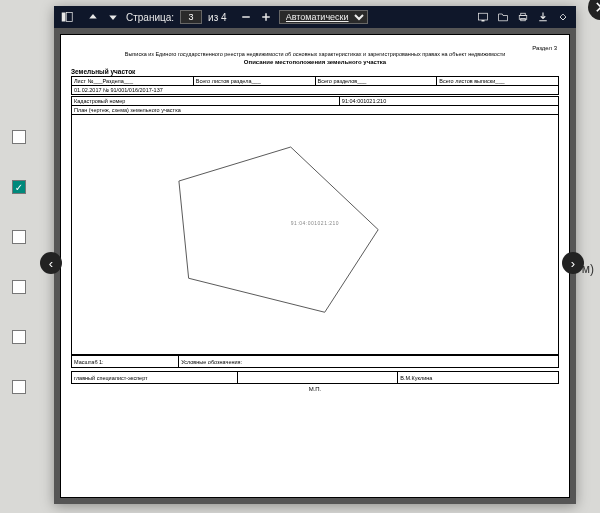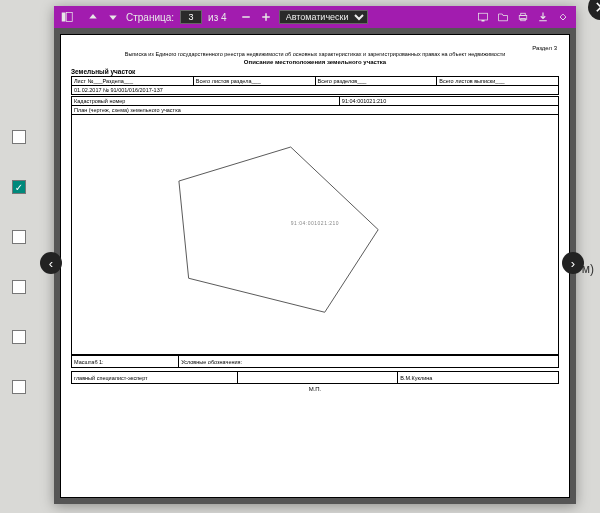--- a/index.html
+++ b/index.html
@@ -55,34 +55,34 @@
     font-size: 13px; cursor: pointer; z-index: 5;
   }
   .nav-left { left: 40px; top: 252px; }
   .nav-right { left: 562px; top: 252px; }
   
   .pdf-viewer {
     flex:1; display:flex; flex-direction:column;
     background:#404040;
   }
   .pdf-toolbar {
-    height: 22px; background:#a21caf;
+    height: 22px; background:#0f172a;
     display:flex; align-items:center; gap:6px;
     padding: 0 6px; color:#e8e8e8; font-size:10px;
   }
   .tb-icon { width:14px; height:14px; display:flex;align-items:center;justify-content:center; cursor:pointer; }
   .tb-icon svg { width:12px; height:12px; fill:#e8e8e8; }
   .tb-sep { flex: 0 0 auto; }
   .page-input {
     width: 22px; height: 14px; background:#2a2a2a; border:1px solid #666;
     color:#fff; font-size:9px; text-align:center;
   }
   .zoom-sel {
     height: 14px; background:#2a2a2a; border:1px solid #666;
-    color:#eee; font-size:9px; padding: 0 2px;
+    color:#eee; font-size:9px; padding: 0 2px; text-decoration: underline;
   }
   .spacer { flex:1; }
   
   .page-area {
     flex:1; background:#555; padding: 6px;
     display:flex; justify-content:center;
   }
   .doc-page {
     background:#fff; width: 100%; height: 100%;
     position:relative; font-size:6px; color:#000;

